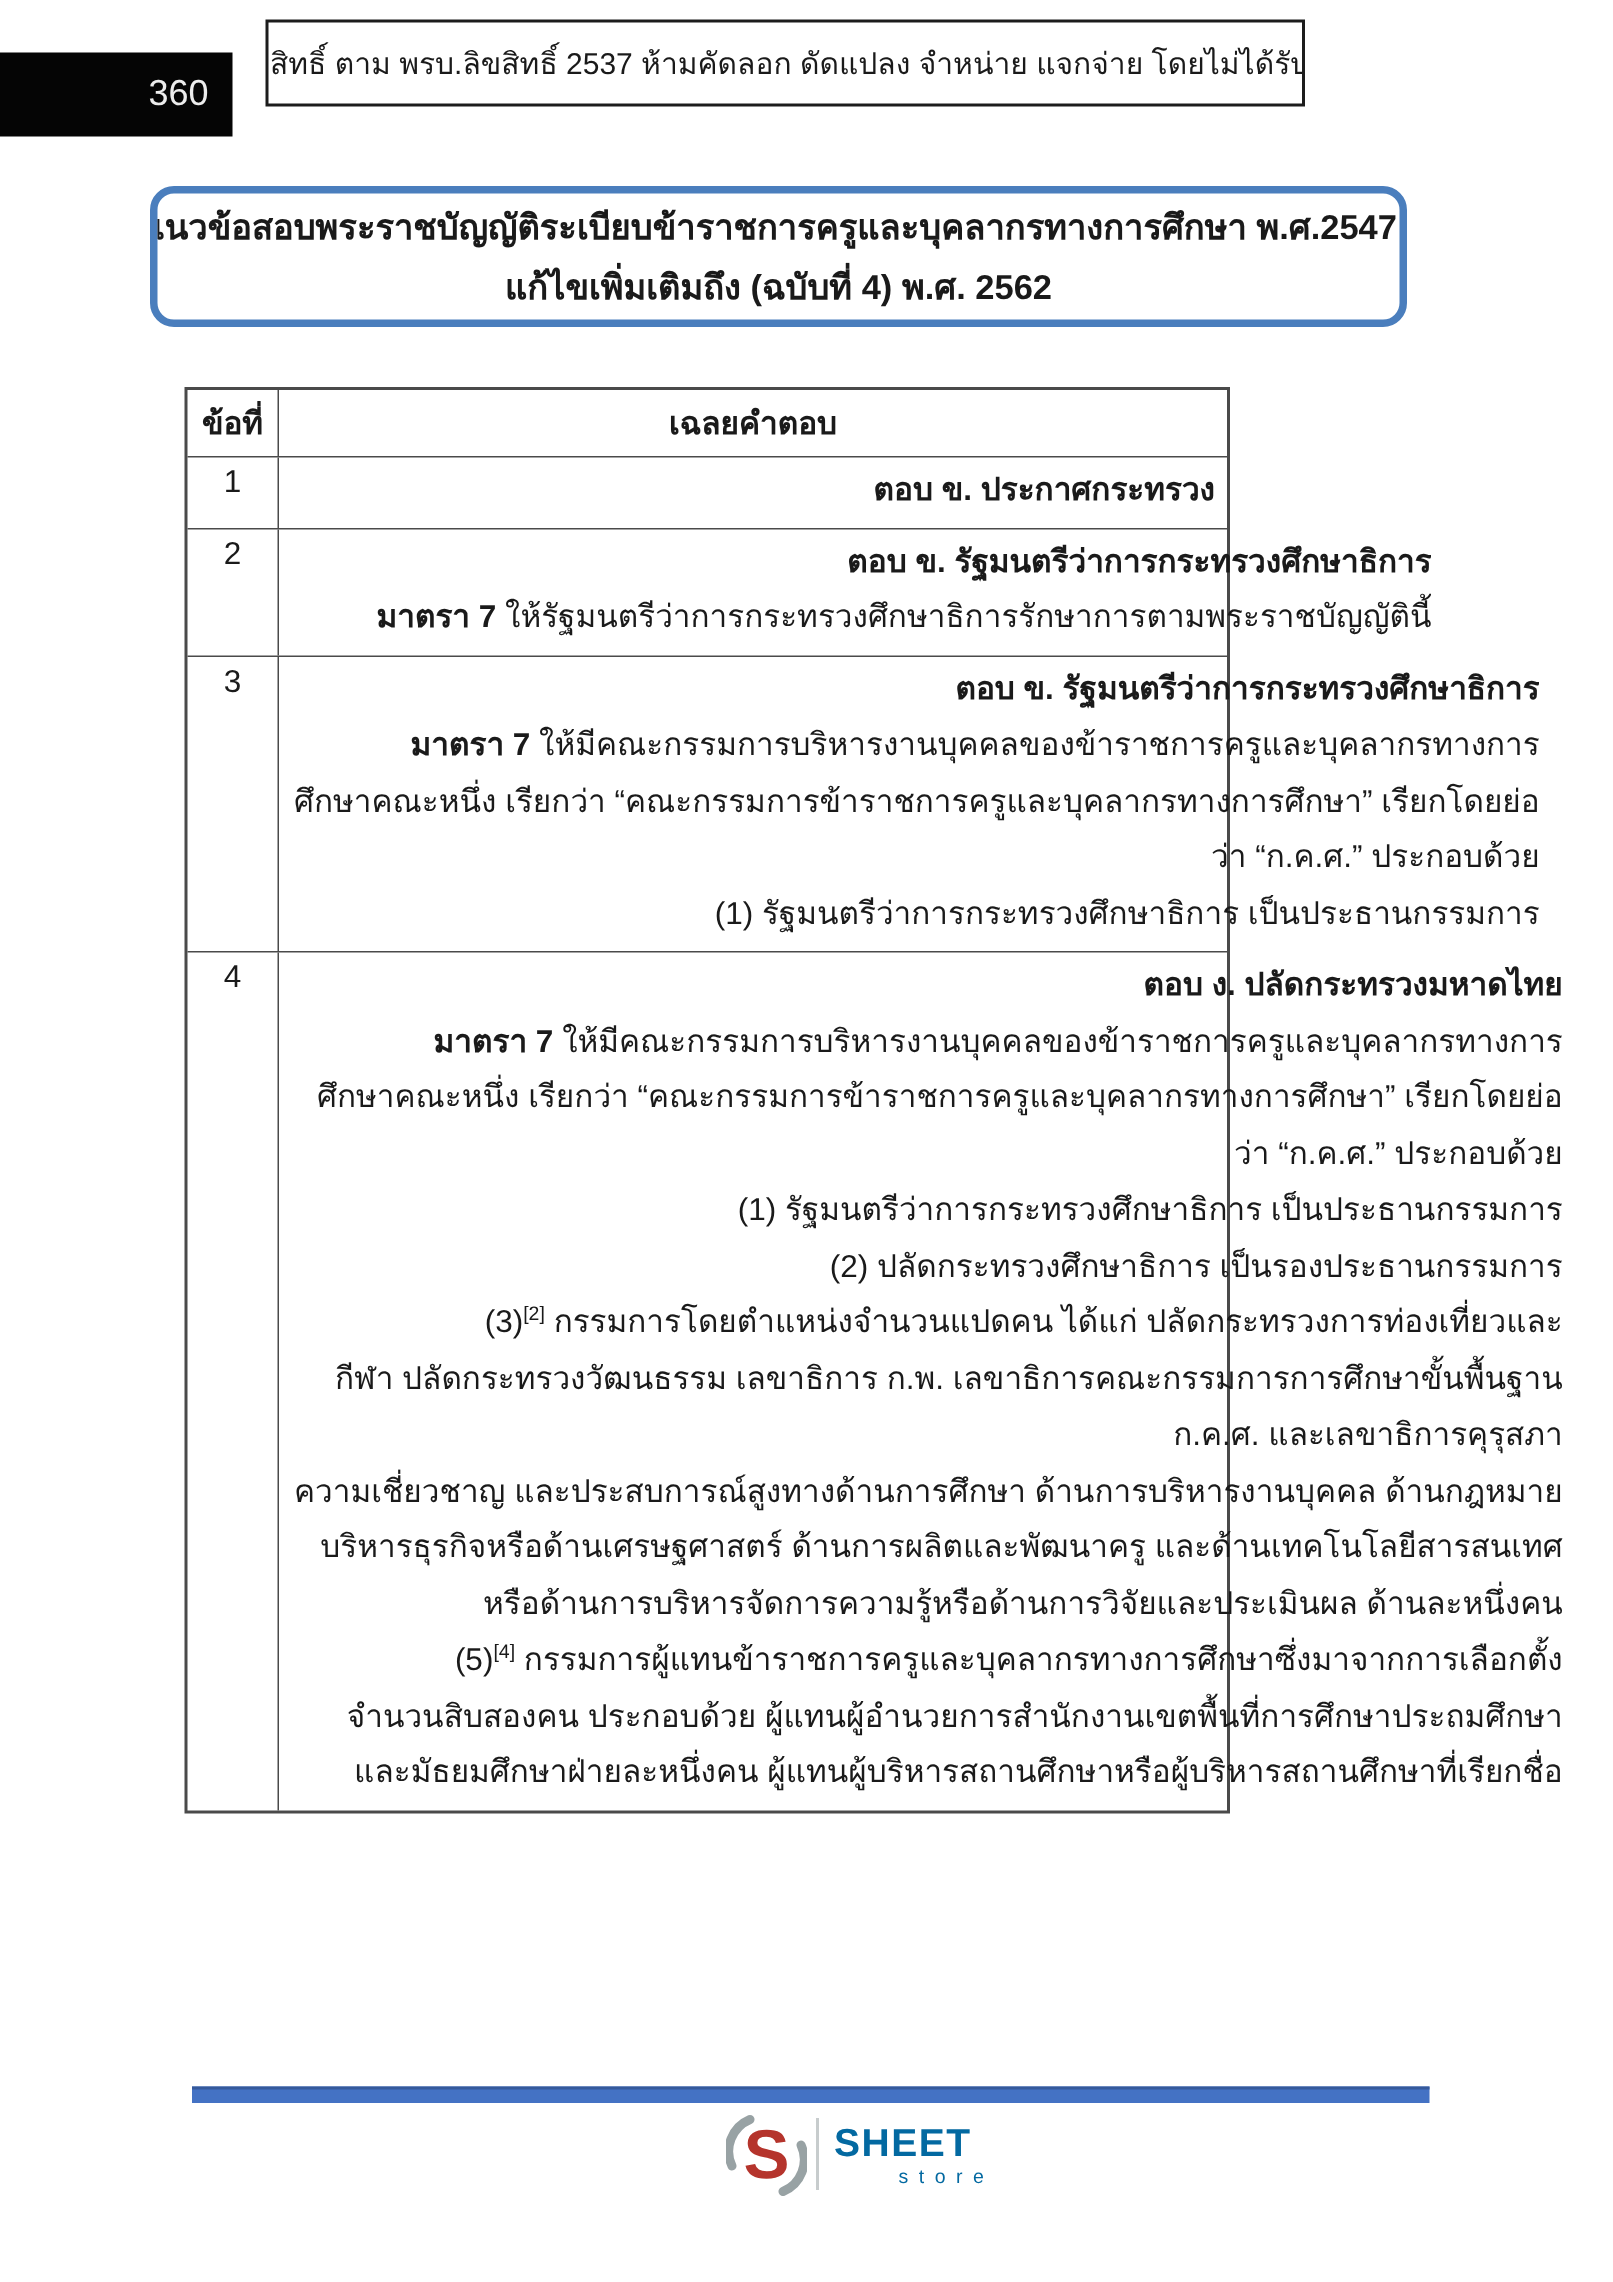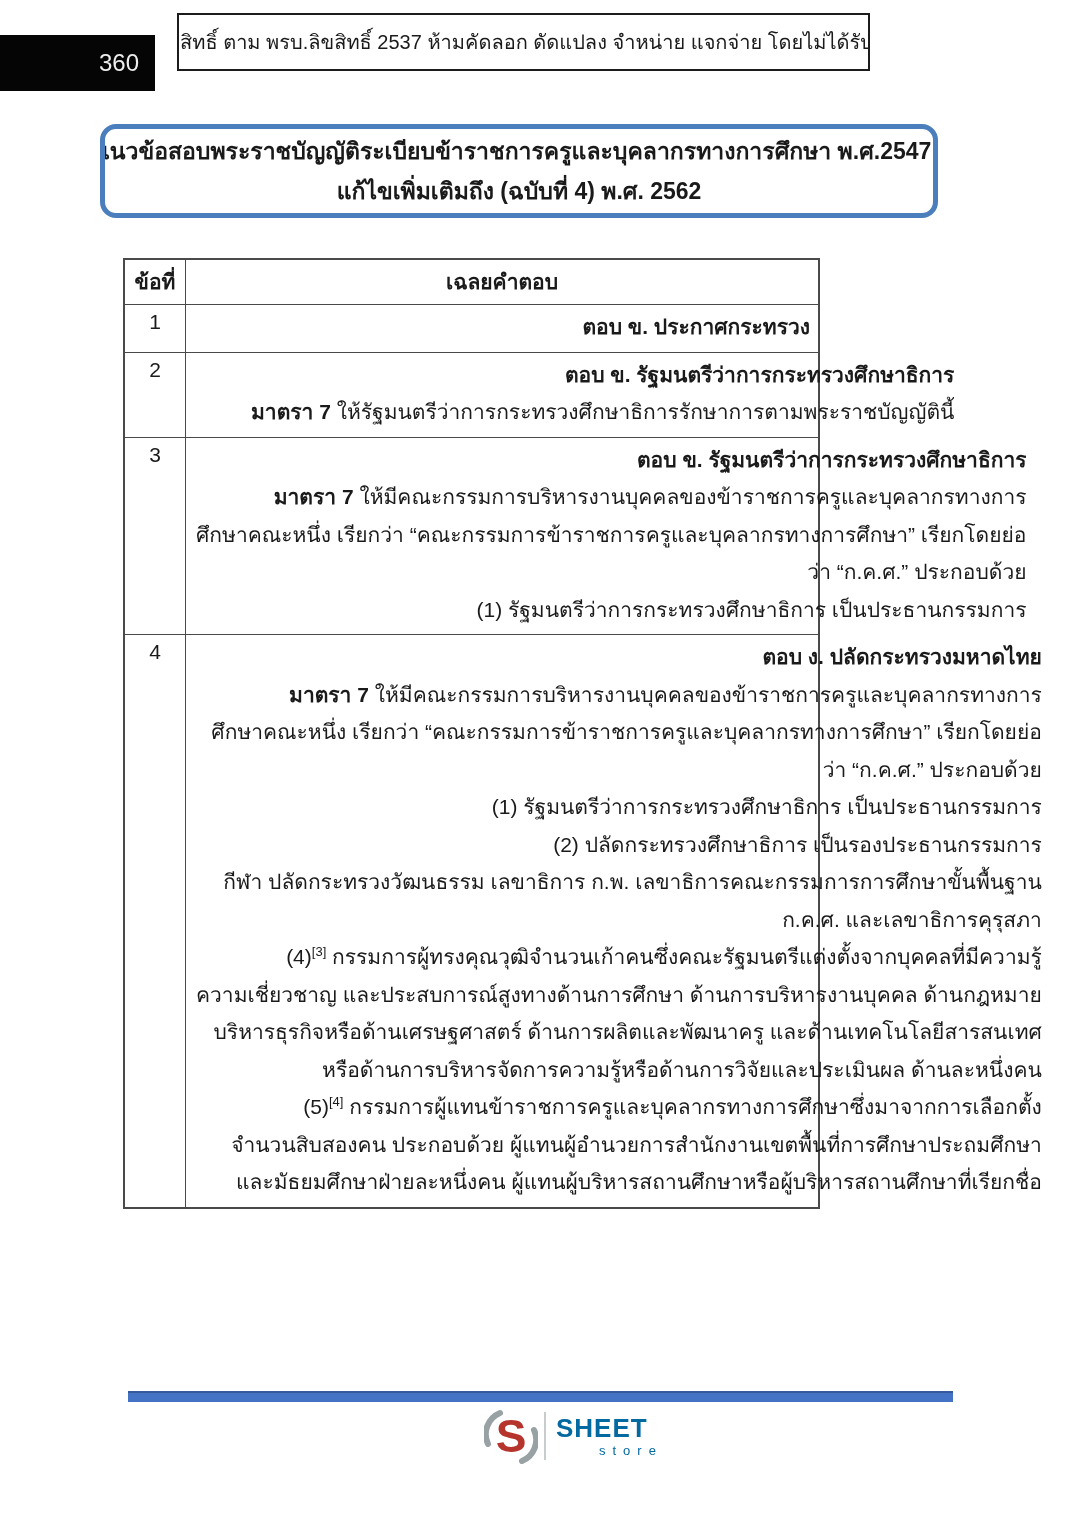--- a/index.html
+++ b/index.html
@@ -198,23 +198,23 @@
         <div class="trow">
           <div class="td no">4</div>
           <div class="td ans">
 
           <div class="line"><span class="b">ตอบ ง. ปลัดกระทรวงมหาดไทย</span><span></span><sup></sup><span></span></div>
             <div class="line indent"><span class="b">มาตรา 7</span><span></span><sup></sup><span> ให้มีคณะกรรมการบริหารงานบุคคลของข้าราชการครูและบุคลากรทางการ</span></div>
             <div class="line"><span class="b"></span><span></span><sup></sup><span>ศึกษาคณะหนึ่ง เรียกว่า “คณะกรรมการข้าราชการครูและบุคลากรทางการศึกษา” เรียกโดยย่อ</span></div>
             <div class="line"><span class="b"></span><span></span><sup></sup><span>ว่า “ก.ค.ศ.” ประกอบด้วย</span></div>
             <div class="line indent"><span class="b"></span><span></span><sup></sup><span>(1) รัฐมนตรีว่าการกระทรวงศึกษาธิการ เป็นประธานกรรมการ</span></div>
             <div class="line indent"><span class="b"></span><span></span><sup></sup><span>(2) ปลัดกระทรวงศึกษาธิการ เป็นรองประธานกรรมการ</span></div>
+            <div class="line indent"><span class="b"></span><span>(3)</span><sup>[2]</sup><span> กรรมการโดยตำแหน่งจำนวนแปดคน ได้แก่ ปลัดกระทรวงการท่องเที่ยวและ</span></div>
             <div class="line"><span class="b"></span><span></span><sup></sup><span>กีฬา ปลัดกระทรวงวัฒนธรรม เลขาธิการ ก.พ. เลขาธิการคณะกรรมการการศึกษาขั้นพื้นฐาน</span></div>
             <div class="line"><span class="b"></span><span></span><sup></sup><span>ก.ค.ศ. และเลขาธิการคุรุสภา</span></div>
-            <div class="line indent"><span class="b"></span><span>(4)</span><sup>[3]</sup><span> กรรมการผู้ทรงคุณวุฒิจำนวนเก้าคนซึ่งคณะรัฐมนตรีแต่งตั้งจากบุคคลที่มีความรู้</span></div>
             <div class="line"><span class="b"></span><span></span><sup></sup><span>ความเชี่ยวชาญ และประสบการณ์สูงทางด้านการศึกษา ด้านการบริหารงานบุคคล ด้านกฎหมาย</span></div>
             <div class="line"><span class="b"></span><span></span><sup></sup><span>บริหารธุรกิจหรือด้านเศรษฐศาสตร์ ด้านการผลิตและพัฒนาครู และด้านเทคโนโลยีสารสนเทศ</span></div>
             <div class="line"><span class="b"></span><span></span><sup></sup><span>หรือด้านการบริหารจัดการความรู้หรือด้านการวิจัยและประเมินผล ด้านละหนึ่งคน</span></div>
             <div class="line indent"><span class="b"></span><span>(5)</span><sup>[4]</sup><span> กรรมการผู้แทนข้าราชการครูและบุคลากรทางการศึกษาซึ่งมาจากการเลือกตั้ง</span></div>
             <div class="line"><span class="b"></span><span></span><sup></sup><span>จำนวนสิบสองคน ประกอบด้วย ผู้แทนผู้อำนวยการสำนักงานเขตพื้นที่การศึกษาประถมศึกษา</span></div>
             <div class="line"><span class="b"></span><span></span><sup></sup><span>และมัธยมศึกษาฝ่ายละหนึ่งคน ผู้แทนผู้บริหารสถานศึกษาหรือผู้บริหารสถานศึกษาที่เรียกชื่อ</span></div>
           </div>
         </div>
       </div>
   </div>

